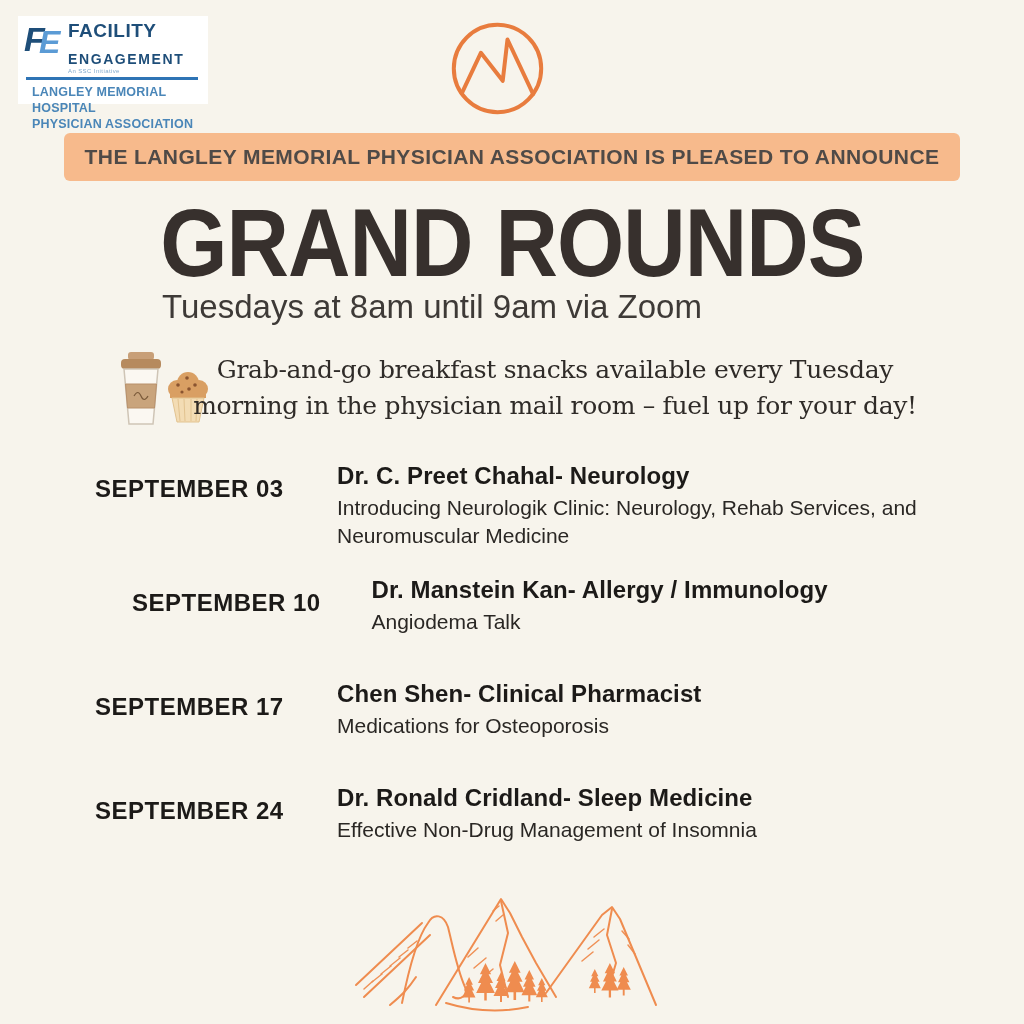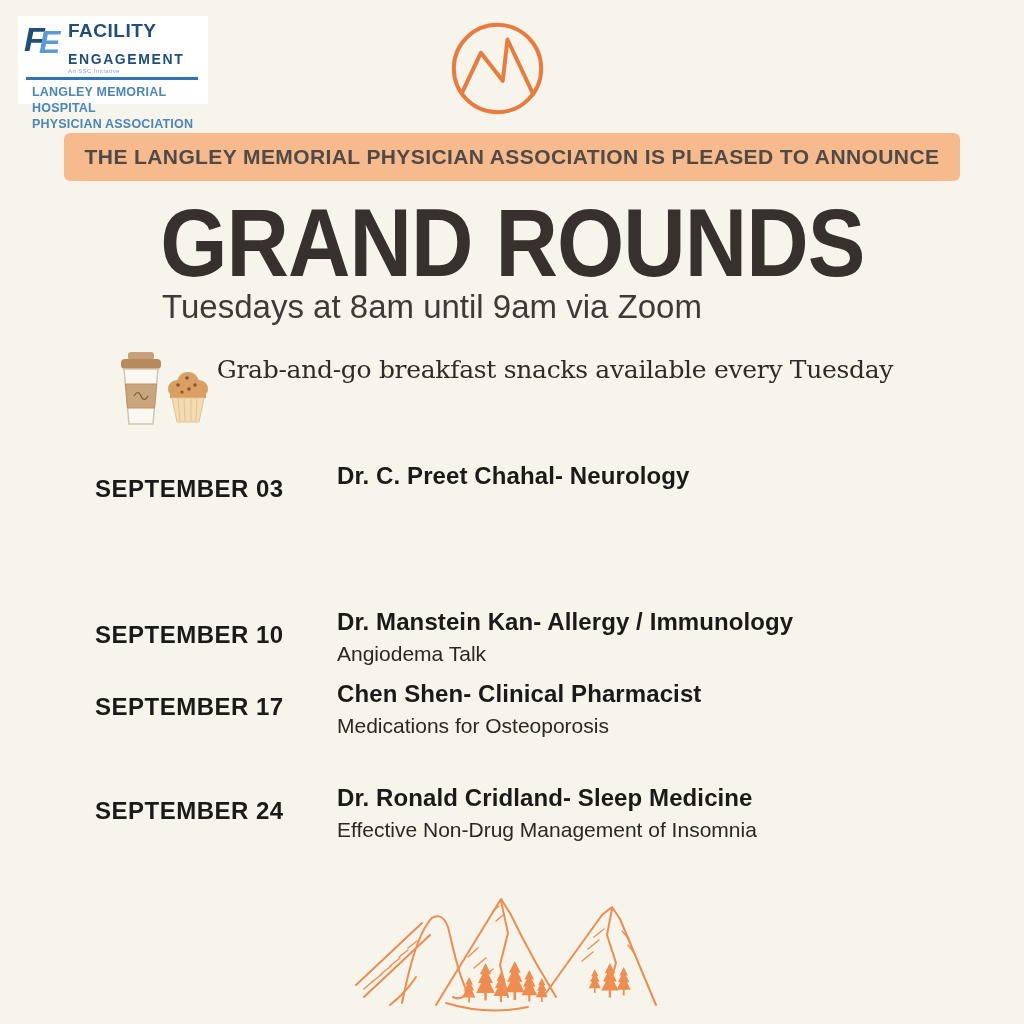--- a/index.html
+++ b/index.html
@@ -41,21 +41,21 @@
   .breakfast-text{position:absolute;left:150px;top:352px;width:810px;text-align:center;
     font-family:"DejaVu Serif",serif;font-size:25px;color:#2F2B28;line-height:1.45;letter-spacing:-.3px;}
 
   
   .session{position:absolute;left:0;width:1024px;display:flex;gap:19px;}
   .session .date{margin-left:95px;width:223px;padding-top:13px;font-size:24px;font-weight:bold;
     color:#1C1A18;letter-spacing:.5px;white-space:nowrap;}
   .session .info{width:660px;}
   .session .speaker{font-size:24px;font-weight:bold;color:#1C1A18;letter-spacing:.1px;}
   .session .topic{margin-top:4px;max-width:640px;font-size:21px;color:#2A2724;line-height:1.35;}
-  .s0{top:462px;} .s1{top:608px;} .s2{top:680px;} .s3{top:784px;}
+  .s0{top:462px;} .s1{top:576px;padding-left:37px;} .s2{top:680px;} .s3{top:784px;}
 
   
   .mountain-art{position:absolute;left:350px;top:885px;width:320px;height:140px;}
 
   .sketch{stroke:var(--sketch-orange);fill:none;stroke-width:2;stroke-linecap:round;stroke-linejoin:round;}
   .hatch{stroke:var(--sketch-orange);fill:none;stroke-width:1.5;stroke-linecap:round;opacity:.95;}
 </style>
 </head>
 <body>
 
@@ -109,26 +109,28 @@
       <circle cx="23" cy="6" r="1.8" fill="#8A5430"></circle>
       <circle cx="31" cy="13" r="1.8" fill="#8A5430"></circle>
       <circle cx="25" cy="17" r="1.8" fill="#8A5430"></circle>
       <circle cx="18" cy="20" r="1.6" fill="#8A5430"></circle>
       <path d="M8,26 L40,26 L35,50 L13,50 Z" fill="#F3DCB4" stroke="#E2C390" stroke-width="1"></path>
       <path d="M14,27 L16,49 M20,27 L21,49 M27,27 L27,49 M33,27 L32,49" stroke="#E2C390" stroke-width="1" fill="none"></path>
     </g>
   </svg>
   <div class="breakfast-text">
     <span>Grab-and-go breakfast snacks available every Tuesday</span><br>
+    <span>morning in the physician mail room – fuel up for your day!</span>
   </div>
 
   <div class="session s0">
     <div class="date">SEPTEMBER 03</div>
     <div class="info">
       <div class="speaker">Dr. C. Preet Chahal- Neurology</div>
+      <div class="topic">Introducing Neurologik Clinic: Neurology, Rehab Services, and Neuromuscular Medicine</div>
     </div>
   </div>
   <div class="session s1">
     <div class="date">SEPTEMBER 10</div>
     <div class="info">
       <div class="speaker">Dr. Manstein Kan- Allergy / Immunology</div>
       <div class="topic">Angiodema Talk</div>
     </div>
   </div>
   <div class="session s2">

